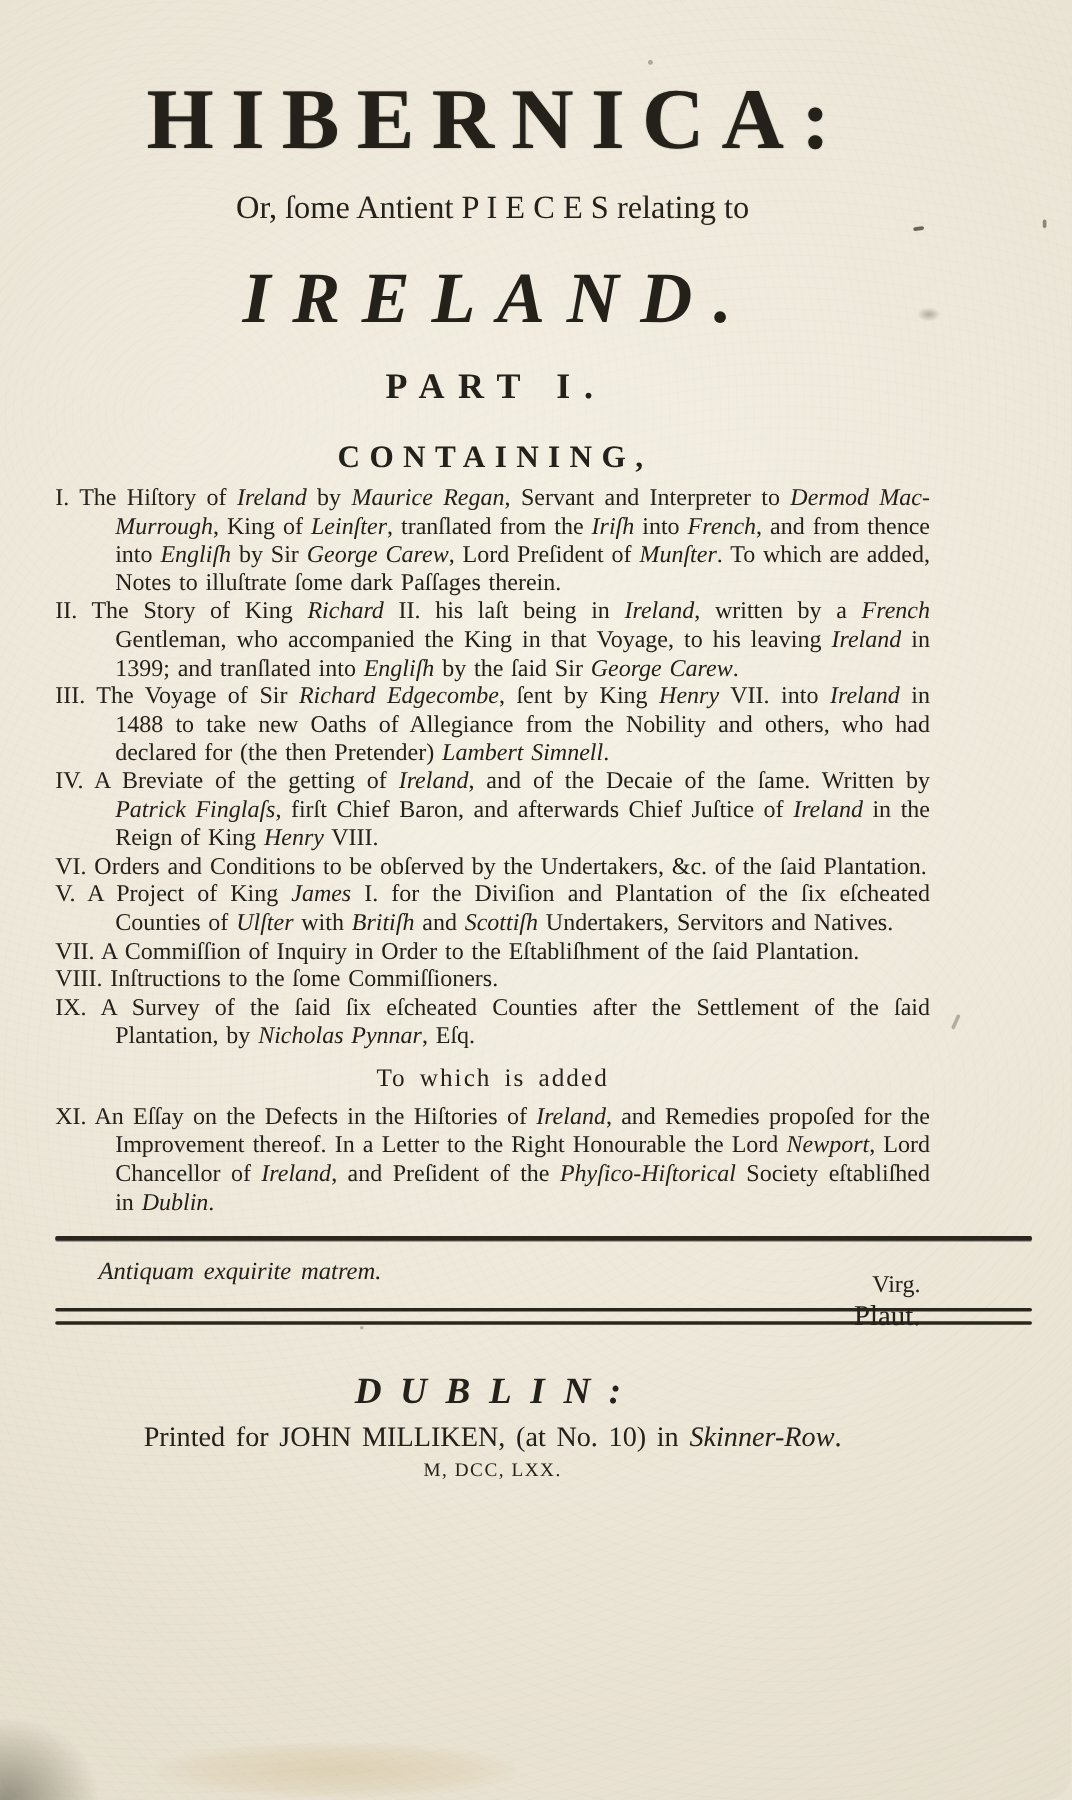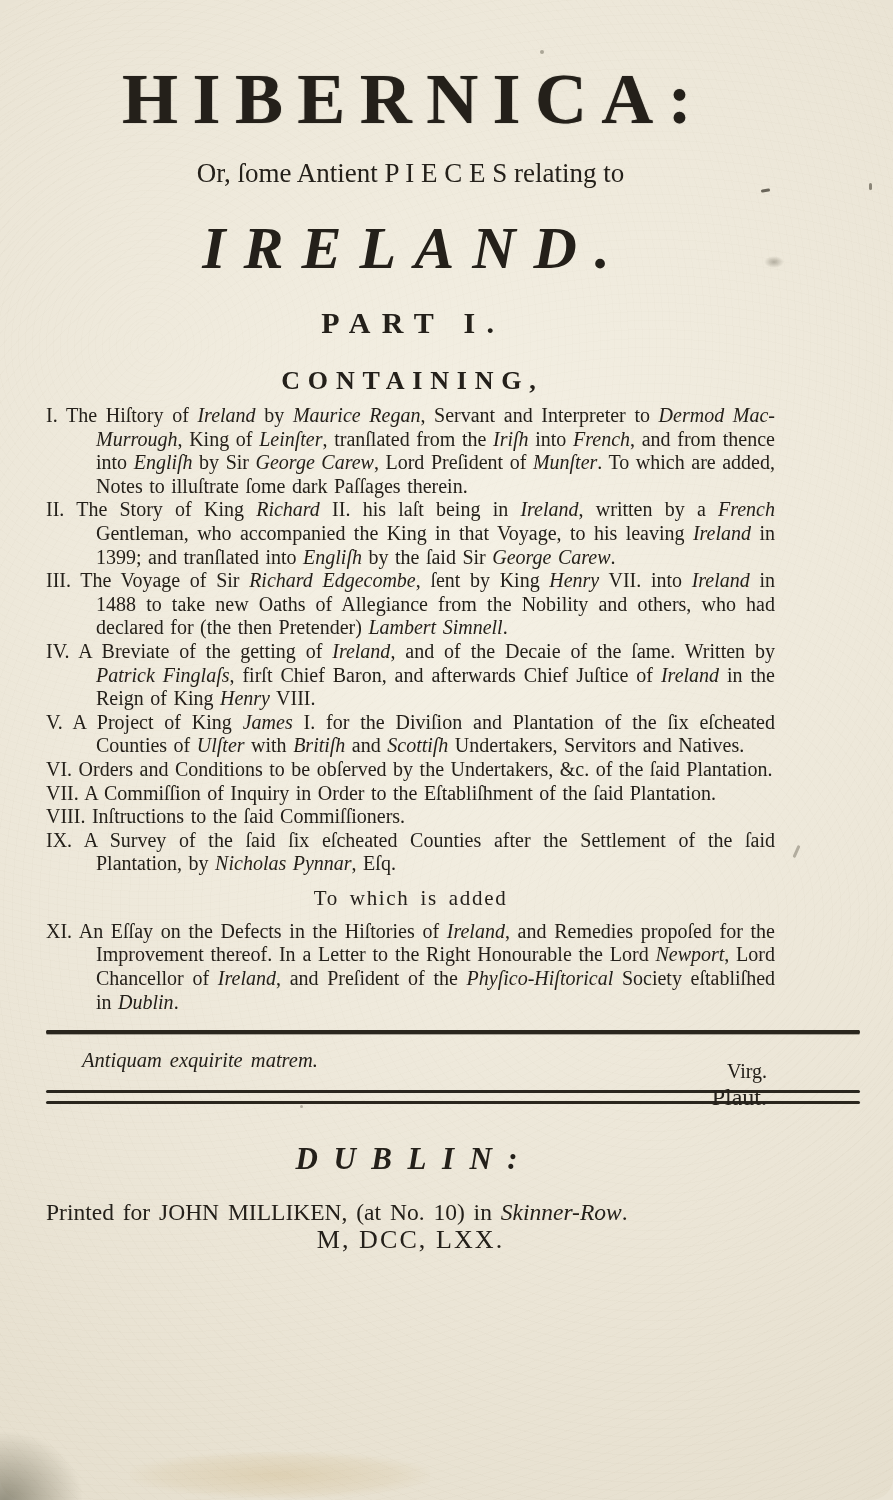--- a/index.html
+++ b/index.html
@@ -49,22 +49,22 @@
   .rule-double .gap{height:8px;}
 
   .epigraph{margin-top:13px;font-style:italic;font-size:20.5px;line-height:26px;word-spacing:3px;}
   .epi-row{display:flex;justify-content:space-between;align-items:flex-start;}
   .epi-line1{margin-left:36px;}
   .epi-attr1{margin-right:8px;padding-top:11px;font-style:normal;font-size:20px;}
   .epi-quote{margin-left:36px;padding-left:32px;text-indent:-32px;}
   .epi-attr2{float:right;font-style:normal;font-size:24px;margin-right:8px;}
 
   .imprint-city{margin-top:36px;font-size:31px;line-height:38px;font-style:italic;font-weight:600;letter-spacing:.5em;padding-left:.25em;text-align:center;}
-  .imprint-pub{margin-top:20px;font-size:23.5px;line-height:28px;text-align:left;word-spacing:3px;}
-  .imprint-date{font-size:26px;line-height:28px;text-align:center;letter-spacing:.08em;}
+  .imprint-pub{margin-top:6px;font-size:23.5px;line-height:28px;text-align:center;word-spacing:3px;}
+  .imprint-date{font-size:16px;line-height:28px;text-align:center;letter-spacing:.08em;}
 
   i{font-style:italic;}
 
   .stain{position:absolute;pointer-events:none;}
   .stain-corner{left:-28px;top:1432px;width:110px;height:100px;
     background:radial-gradient(ellipse at 30% 70%, rgba(92,90,72,.6) 0%, rgba(110,105,85,.25) 45%, transparent 72%);}
   .stain-bottom{left:130px;top:1452px;width:300px;height:46px;
     background:radial-gradient(ellipse, rgba(195,165,105,.28) 0%, rgba(195,165,105,.12) 55%, transparent 75%);}
   .stain-right-smudge{left:764px;top:256px;width:20px;height:12px;
     background:radial-gradient(ellipse, rgba(90,85,70,.4), transparent 70%);}
@@ -85,24 +85,24 @@
     <div class="series center">IRELAND.</div>
     <div class="part center">PART I.</div>
 
     <div class="containing center">CONTAINING,</div>
 
     <div class="items">
       <p class="item">I. The Hiſtory of <i>Ireland</i> by <i>Maurice Regan</i>, Servant and Interpreter to <i>Dermod Mac-Murrough</i>, King of <i>Leinſter</i>, tranſlated from the <i>Iriſh</i> into <i>French</i>, and from thence into <i>Engliſh</i> by Sir <i>George Carew</i>, Lord Preſident of <i>Munſter</i>. To which are added, Notes to illuſtrate ſome dark Paſſages therein.</p>
       <p class="item">II. The Story of King <i>Richard</i> II. his laſt being in <i>Ireland</i>, written by a <i>French</i> Gentleman, who accompanied the King in that Voyage, to his leaving <i>Ireland</i> in 1399; and tranſlated into <i>Engliſh</i> by the ſaid Sir <i>George Carew</i>.</p>
       <p class="item">III. The Voyage of Sir <i>Richard Edgecombe</i>, ſent by King <i>Henry</i> VII. into <i>Ireland</i> in 1488 to take new Oaths of Allegiance from the Nobility and others, who had declared for (the then Pretender) <i>Lambert Simnell</i>.</p>
       <p class="item">IV. A Breviate of the getting of <i>Ireland</i>, and of the Decaie of the ſame. Written by <i>Patrick Finglaſs</i>, firſt Chief Baron, and afterwards Chief Juſtice of <i>Ireland</i> in the Reign of King <i>Henry</i> VIII.</p>
+      <p class="item">VI. Orders and Conditions to be obſerved by the Undertakers, &amp;c. of the ſaid Plantation.</p>
       <p class="item">V. A Project of King <i>James</i> I. for the Diviſion and Plantation of the ſix eſcheated Counties of <i>Ulſter</i> with <i>Britiſh</i> and <i>Scottiſh</i> Undertakers, Servitors and Natives.</p>
-      <p class="item">VI. Orders and Conditions to be obſerved by the Undertakers, &amp;c. of the ſaid Plantation.</p>
       <p class="item">VII. A Commiſſion of Inquiry in Order to the Eſtabliſhment of the ſaid Plantation.</p>
-      <p class="item">VIII. Inſtructions to the ſaid Commiſſioners.</p>
+      <p class="item">VIII. Inſtructions to the ſome Commiſſioners.</p>
       <p class="item">IX. A Survey of the ſaid ſix eſcheated Counties after the Settlement of the ſaid Plantation, by <i>Nicholas Pynnar</i>, Eſq.</p>
 
       <div class="added-heading">To which is added</div>
 
       <p class="item">XI. An Eſſay on the Defects in the Hiſtories of <i>Ireland</i>, and Remedies propoſed for the Improvement thereof. In a Letter to the Right Honourable the Lord <i>Newport</i>, Lord Chancellor of <i>Ireland</i>, and Preſident of the <i>Phyſico-Hiſtorical</i> Society eſtabliſhed in <i>Dublin</i>.</p>
     </div>
   </div>
 
   <div class="rule-single"></div>
 

